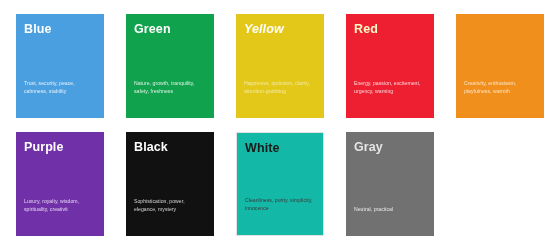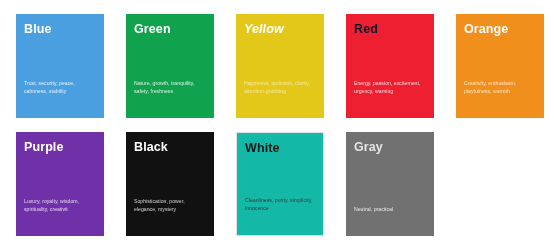--- a/index.html
+++ b/index.html
@@ -73,25 +73,24 @@
       </div>
       <div class="card" style="background: rgb(16, 162, 76);">
         <div class="card-title" style="color: rgb(255, 255, 255);">Green</div>
         <div class="card-desc" style="color: rgb(226, 244, 233);">Nature, growth, tranquility, safety, freshness</div>
       </div>
       <div class="card" style="background: rgb(227, 200, 26);">
         <div class="card-title" style="color: rgb(255, 255, 255); font-style: italic;">Yellow</div>
         <div class="card-desc" style="color: rgb(243, 233, 164);">Happiness, optimism, clarity, attention-grabbing</div>
       </div>
       <div class="card" style="background: rgb(237, 31, 49);">
-        <div class="card-title" style="color: #0f172a;">Red</div>
+        <div class="card-title" style="color: #fef9c3;">Red</div>
         <div class="card-desc" style="color: rgb(251, 218, 221);">Energy, passion, excitement, urgency, warning</div>
       </div>
       <div class="card" style="background: rgb(241, 143, 28);">
-        <div class="card-title" style="color: rgb(255, 255, 255);">Orange</div>
         <div class="card-desc" style="color: rgb(252, 230, 201);">Creativity, enthusiasm, playfulness, warmth</div>
       </div>
       <div class="card" style="background: rgb(112, 48, 168);">
         <div class="card-title" style="color: rgb(255, 255, 255);">Purple</div>
         <div class="card-desc" style="color: rgb(231, 215, 242);">Luxury, royalty, wisdom, spirituality, creativit</div>
       </div>
       <div class="card" style="background: rgb(17, 17, 17);">
         <div class="card-title" style="color: rgb(255, 255, 255);">Black</div>
         <div class="card-desc" style="color: rgb(216, 216, 216);">Sophistication, power, elegance, mystery</div>
       </div>

